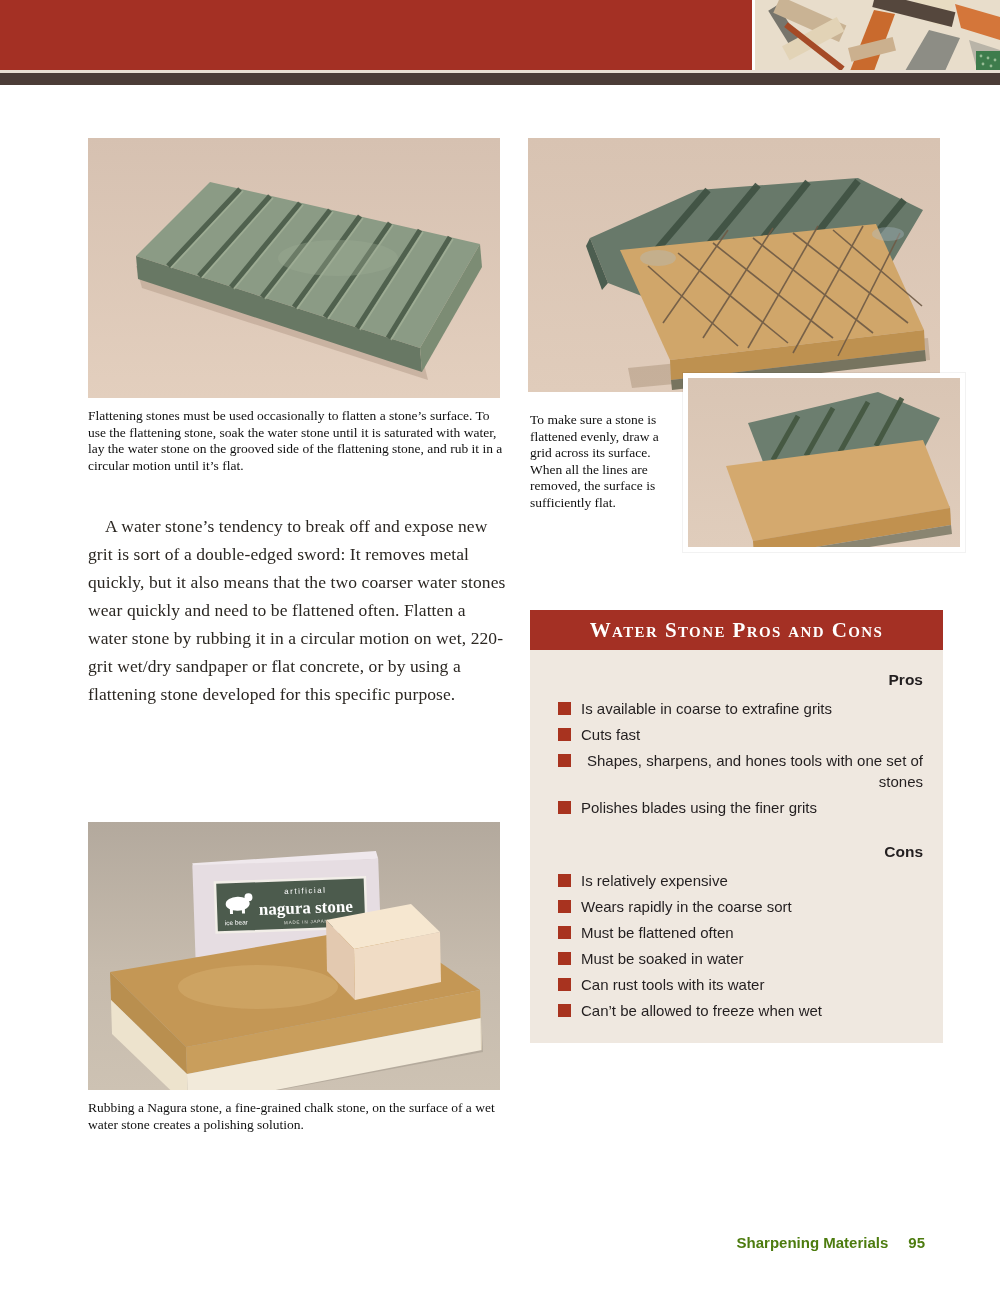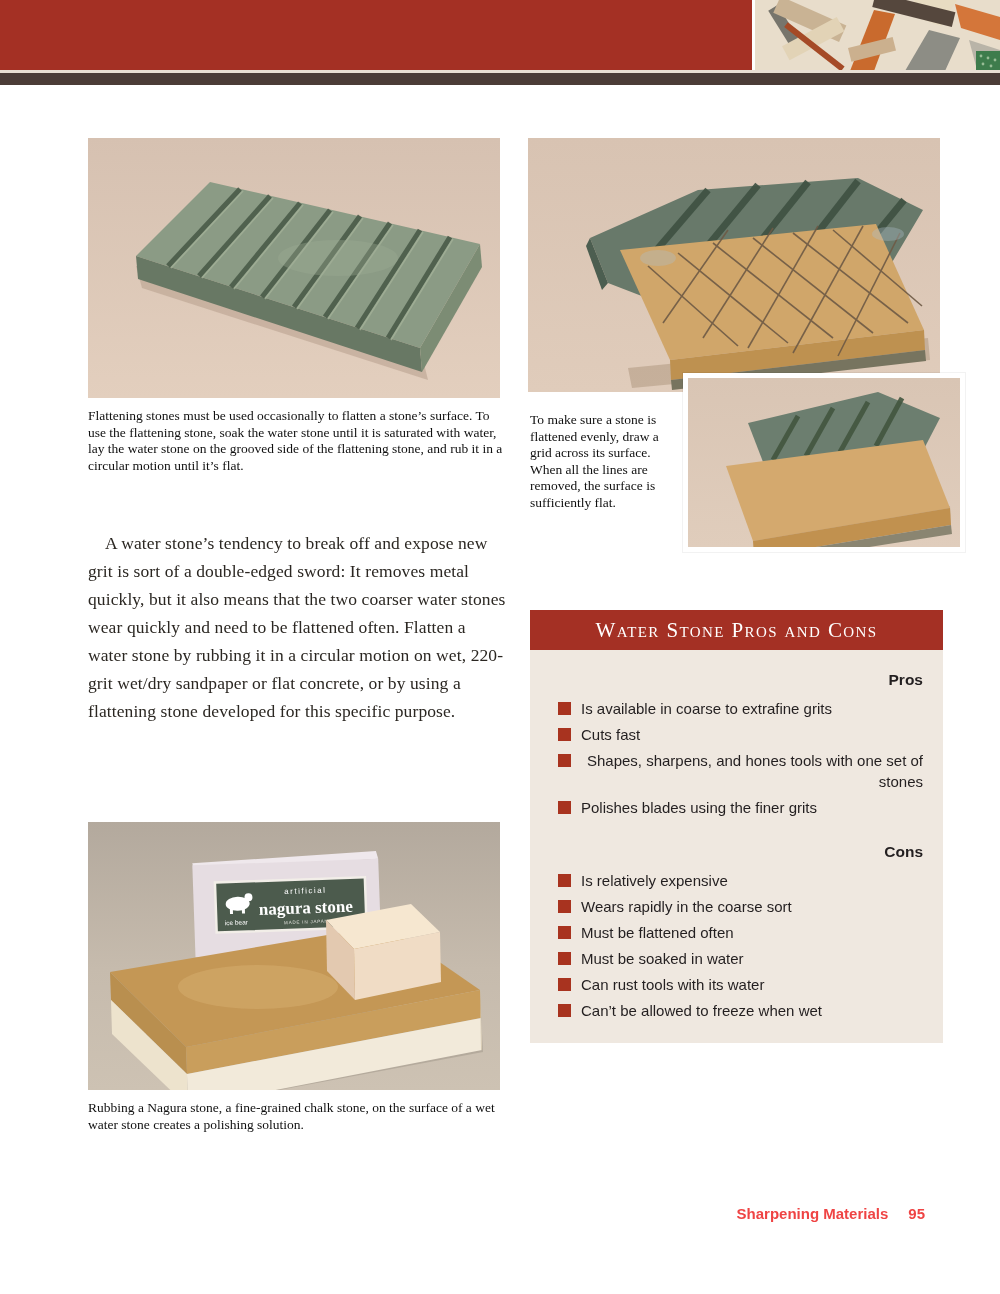--- a/index.html
+++ b/index.html
@@ -22,45 +22,45 @@
     background:#ffffff; padding:5px; box-shadow:0 0 0 1px rgba(0,0,0,0.05);
   }
   
   .caption {
     position:absolute; color:#101010; font-size:13.5px; line-height:16.5px;
     font-family:Liberation Serif, serif;
   }
   .bodytext {
     position:absolute; left:88px; top:512px; width:418px;
     font-family:"Liberation Serif", serif; font-size:17.5px; line-height:28px;
-    color:#2B2722; letter-spacing:0.1px;margin-top:17px;
+    color:#2B2722; letter-spacing:0.1px;
   }
   .bodytext p { text-indent:17px; }
   
   .pcbox { position:absolute; left:530px; top:610px; width:413px; }
   .pcbox-header {
     height:40px; background:#A43024; color:#ffffff; text-align:center;
-    font-family:"Liberation Serif", serif; font-variant:small-caps; font-weight:normal;
+    font-family:"Liberation Serif", serif; font-variant:small-caps; font-weight:bold;
     font-size:21px; line-height:40px; letter-spacing:1.4px;
   }
   .pcbox-body {
     background:#EFE8E0; height:393px; padding:21px 20px 0 28px;text-align:right;
   }
   .pc-heading { font-size:15.5px; font-weight:bold; color:#231F20; margin:0 0 9px 0; }
   .pc-list { list-style:none; }
   .pc-item { display:flex; margin:0 0 5px 0; }
   .bullet {
     flex:0 0 auto; width:13px; height:13px; background:#A8331F; margin:4px 10px 0 0;
   }
   .pc-text { font-size:15px; line-height:21px; color:#231F20; }
   .pc-gap { height:20px; }
   
   .footer {
-    position:absolute; top:1205px; right:75px; font-size:15px; font-weight:bold;
-    color:#ef4444; font-family:"Liberation Sans", sans-serif;
+    position:absolute; top:1234px; right:75px; font-size:15px; font-weight:bold;
+    color:#4d7c0f; font-family:"Liberation Sans", sans-serif;
   }
   .footer .pg { margin-left:20px; }
 </style>
 </head>
 <body>
 
 <div class="page">
 
   <div class="band-red"></div>
   <div class="collage">

